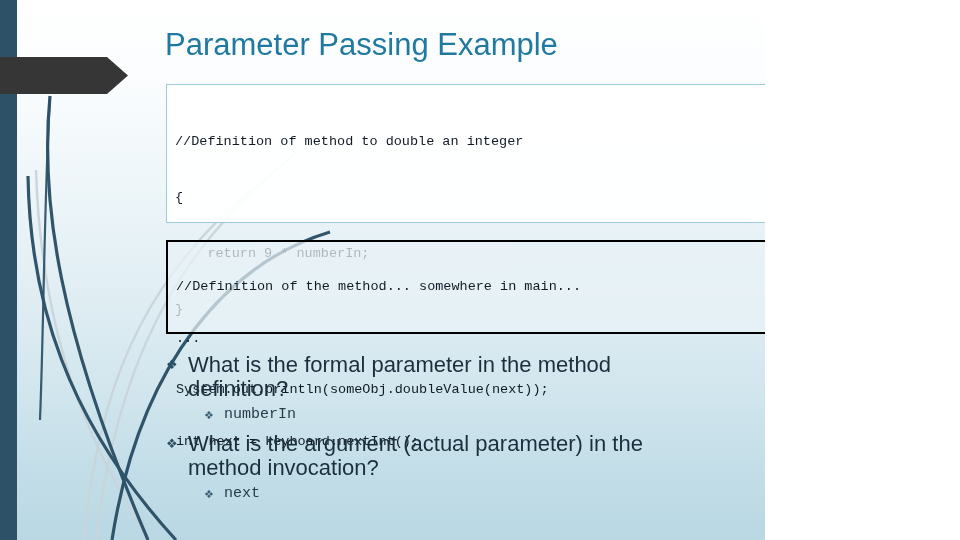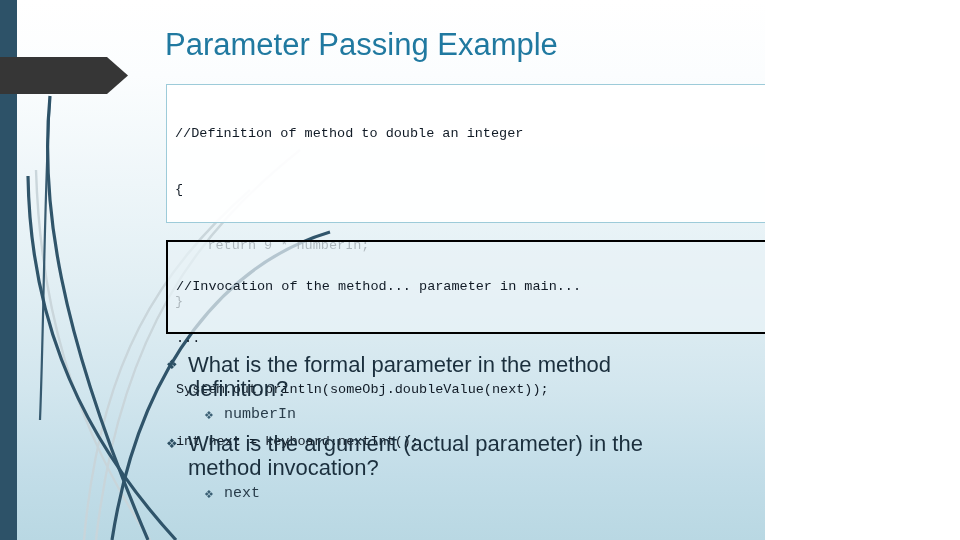--- a/index.html
+++ b/index.html
@@ -52,21 +52,21 @@
     color: #111b26;
     white-space: pre;
   }
   #code-box-1 {
     left: 166px;
     top: 84px;
     width: 620px;
     height: 139px;
     border: 1.5px solid #9dcbd9;
     background: rgba(255,255,255,0.93);
-    padding: 6px 0 0 8px;
+    padding: 14px 0 0 8px;
     font-size: 13.5px;
   }
   #code-box-1 .line { line-height: 26px; height: 26px; }
 
   #code-box-2 {
     left: 166px;
     top: 240px;
     width: 620px;
     height: 94px;
     border: 2px solid #000000;
@@ -164,21 +164,21 @@
   <div id="title">Parameter Passing Example</div>
 
   <div id="code-box-1" class="codebox">
     <div class="line">//Definition of method to double an integer</div>
     <div class="line">{</div>
     <div class="line">    return 9 * numberIn;</div>
     <div class="line">}</div>
   </div>
 
   <div id="code-box-2" class="codebox">
-    <div class="line">//Invocation of the method... parameter in main...</div>
+    <div class="line">//Definition of the method... somewhere in main...</div>
     <div class="line">...</div>
     <div class="line">System.out.println(someObj.doubleValue(next));</div>
     <div class="line">int next = keyboard.nextInt();</div>
   </div>
 
   <div id="bullets">
 
     <div class="bullet-row lvl1">
       <span class="bullet-mark">❖</span>
       <span class="bullet-text">What is the formal parameter in the method definition?</span>

